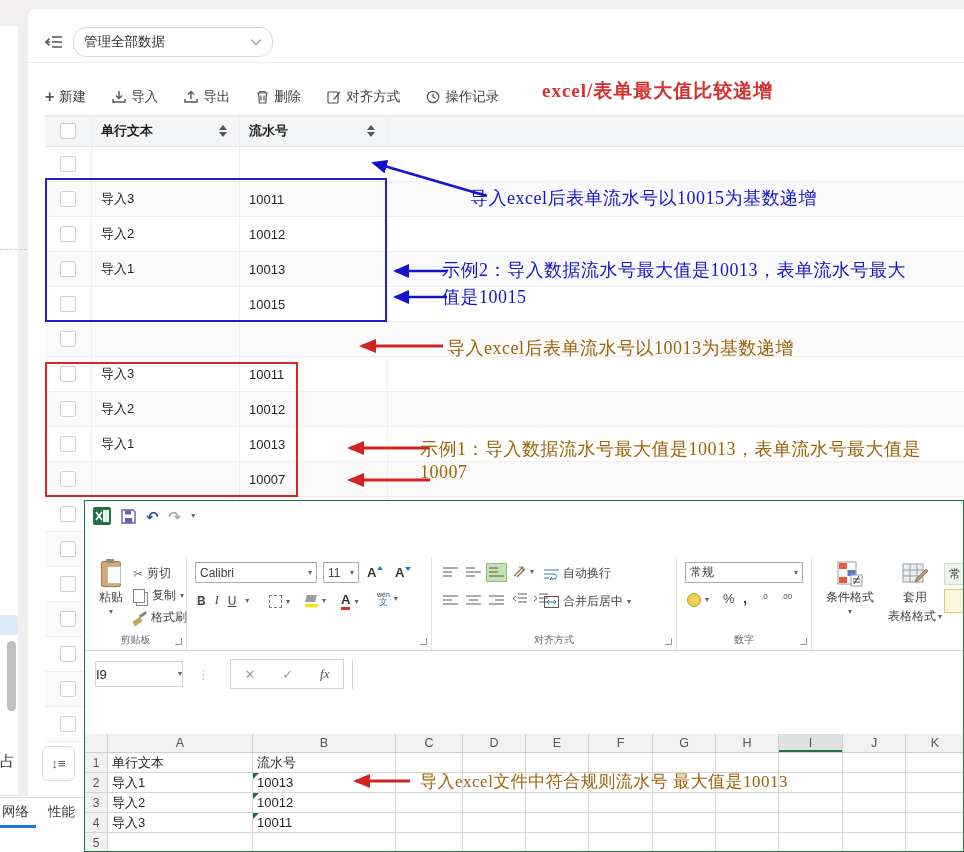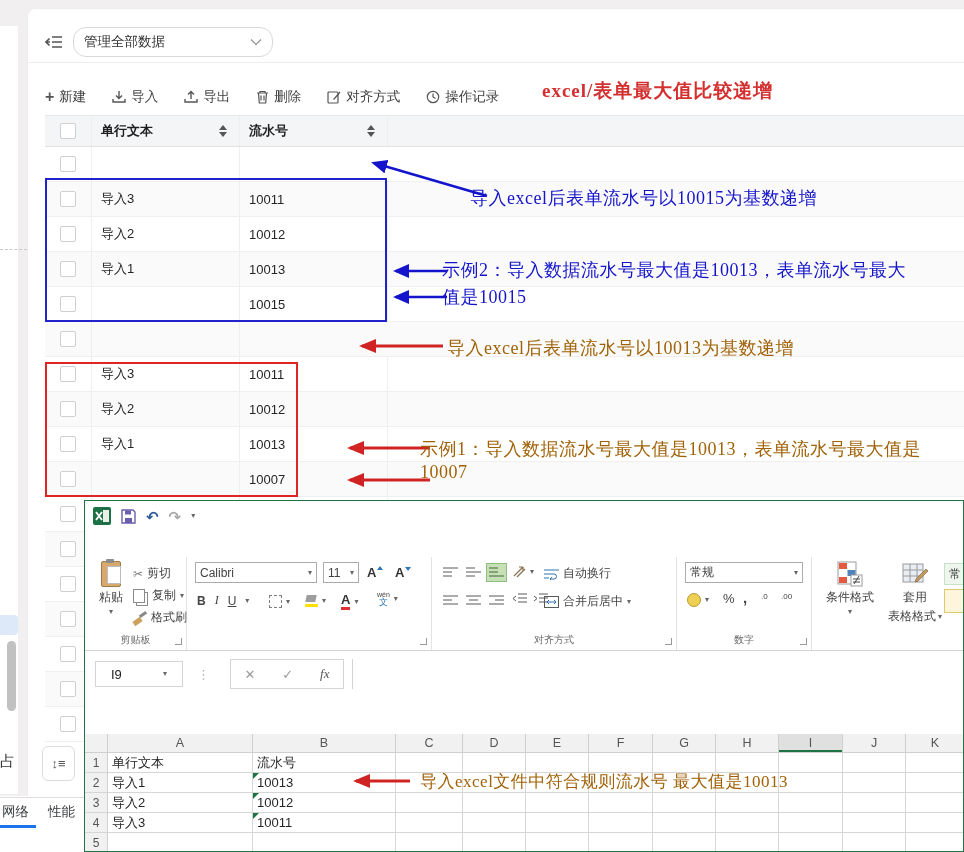--- a/index.html
+++ b/index.html
@@ -92,21 +92,21 @@
   .ic-wen .zi{font-size:9px;color:#2e75b6}
   .alignbtn{width:19px;height:17px;display:flex;align-items:center;justify-content:center;border:1px solid transparent}
   .alignbtn.sel{background:#c7dfb6;border-color:#8fbf7f}
   .ic-coin{width:12px;height:12px;border-radius:50%;background:#efcf54;border:1px solid #b79b2f}
   .xdec{font-size:8px;color:#444;line-height:1.1;text-align:center}
   .ic-af{display:flex;align-items:flex-start;gap:1px;font-weight:bold;font-size:13px;color:#333}
   .tri-up{width:0;height:0;border-left:3px solid transparent;border-right:3px solid transparent;border-bottom:4px solid #2e75b6;margin-top:1px}
   .tri-dn{width:0;height:0;border-left:3px solid transparent;border-right:3px solid transparent;border-top:4px solid #2e75b6;margin-top:2px}
   
   .xformula{left:0;top:152px;width:100%;height:42px;display:flex;align-items:center}
-  .namebox{margin-left:10px;width:88px;height:26px;border:1px solid #d4d4d4;display:flex;align-items:center;justify-content:space-between;padding:0 15px;box-sizing:border-box;font-size:13px;color:#222}
+  .namebox{margin-left:10px;width:88px;height:26px;border:1px solid #d4d4d4;display:flex;align-items:center;justify-content:space-between;padding:0 0;box-sizing:border-box;font-size:13px;color:#222}
   .fxgrp{margin-left:20px;width:112px;height:28px;border:1px solid #d4d4d4;display:flex;align-items:center;justify-content:space-around;color:#9a9a9a}
   .fbarline{margin-left:8px;width:0;height:30px;border-left:1px solid #d4d4d4}
   
   .xgrid{left:0;top:233px;width:880px}
   .xrow{display:flex;height:20px;line-height:20px;font-size:13px}
   .xrow.hdr{height:19px;line-height:19px}
   .xc{border-right:1px solid #d6d6d6;border-bottom:1px solid #d6d6d6;box-sizing:border-box;overflow:hidden;white-space:nowrap;background:#fff;position:relative}
   .hdr .xc{background:#f1f1f1;text-align:center;color:#555;font-size:12.5px;border-right:1px solid #cfcfcf;border-bottom:1px solid #cfcfcf}
   .hdr .xc.selcol{background:#e0e0e0;box-shadow:inset 0 -2px 0 #217346}
   .c-rh{width:23px;text-align:center;background:#f1f1f1 !important;color:#555;font-size:12px;border-right:1px solid #cfcfcf !important}

